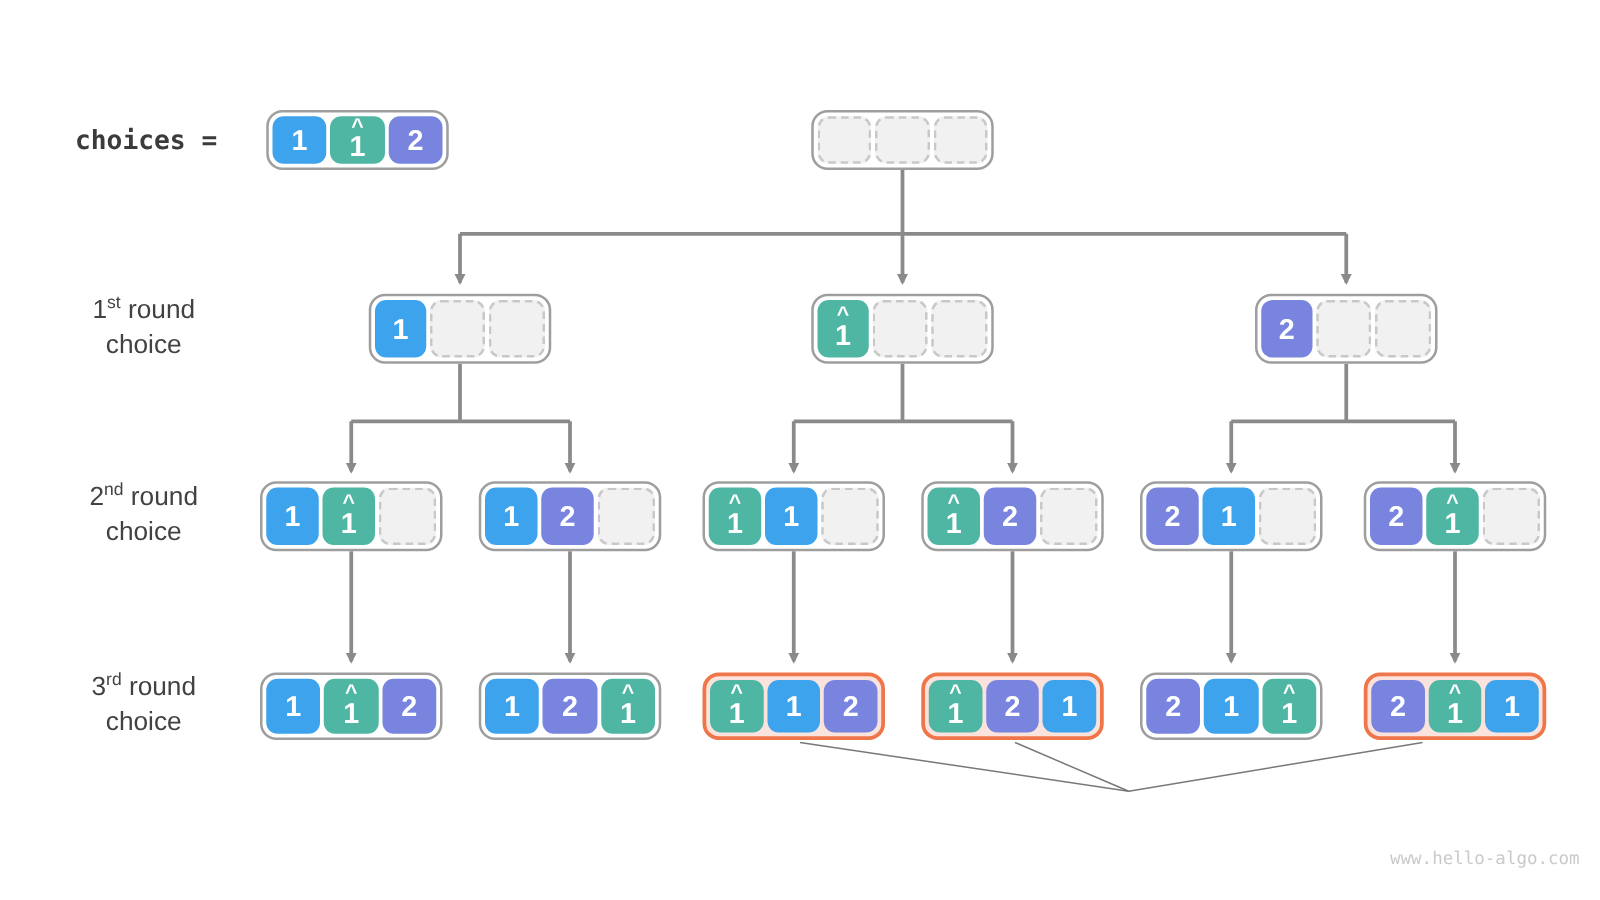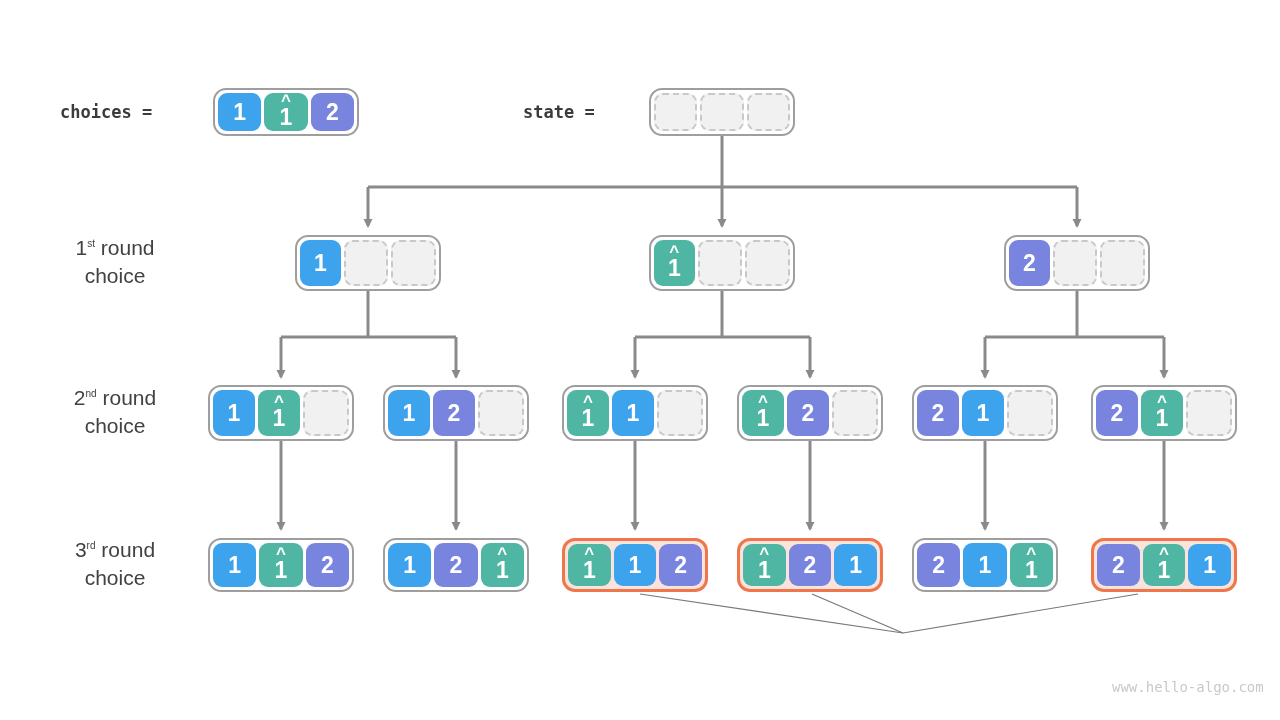--- a/index.html
+++ b/index.html
@@ -3,28 +3,28 @@
 <meta charset="utf-8">
 <style>
   html,body{margin:0;padding:0;background:#fff;}
   body{width:1280px;height:720px;overflow:hidden;font-family:"Liberation Sans",sans-serif;}
   .stage{position:relative;width:1280px;height:720px;background:#ffffff;}
   svg.connectors{position:absolute;left:0;top:0;width:1280px;height:720px;pointer-events:none;}
 
   .code-label{
     position:absolute;
     font-family:"DejaVu Sans Mono",monospace;
-    font-weight:bold;font-size:17px;color:#3b3b3b;
+    font-weight:bold;font-size:21px;color:#3b3b3b;
     white-space:nowrap;line-height:48px;height:48px;
   }
   .row-label{
     position:absolute;width:180px;text-align:center;
     font-size:21px;color:#424242;line-height:28px;
   }
-  .row-label sup{font-size:10px;line-height:0;}
+  .row-label sup{font-size:14px;line-height:0;}
 
   .abox{
     position:absolute;box-sizing:border-box;width:146px;
     border:2.5px solid #9e9e9e;border-radius:13px;background:#fff;
     display:flex;gap:3px;padding:3px;align-items:stretch;
   }
   .abox.dup{border-width:3px;}
   .cell{
     flex:1 1 0;border-radius:9px;box-sizing:border-box;
     display:flex;flex-direction:column;align-items:center;justify-content:center;
@@ -78,21 +78,20 @@
         <line x1="810" y1="441" x2="810" y2="529" stroke="#8a8a8a" stroke-width="3" marker-end="url(#arrow)"></line>
         <line x1="985" y1="441" x2="985" y2="529" stroke="#8a8a8a" stroke-width="3" marker-end="url(#arrow)"></line>
         <line x1="1164" y1="441" x2="1164" y2="529" stroke="#8a8a8a" stroke-width="3" marker-end="url(#arrow)"></line>
         <line x1="640" y1="594" x2="903" y2="633" stroke="#787878" stroke-width="1.2"></line>
         <line x1="812" y1="594" x2="903" y2="633" stroke="#787878" stroke-width="1.2"></line>
         <line x1="1138" y1="594" x2="903" y2="633" stroke="#787878" stroke-width="1.2"></line>
       </g>
   </svg>
 
   <div class="code-label" style="left:60px;top:88px;">choices =</div>
-  <div class="code-label" style="left:523px;top:88px;">state =</div>
 
   <div class="row-label" style="left:25px;top:234px;">
     <span>1</span><sup>st</sup><span> round</span><br>
     <span>choice</span>
   </div>
   <div class="row-label" style="left:25px;top:384px;">
     <span>2</span><sup>nd</sup><span> round</span><br>
     <span>choice</span>
   </div>
   <div class="row-label" style="left:25px;top:536px;">

